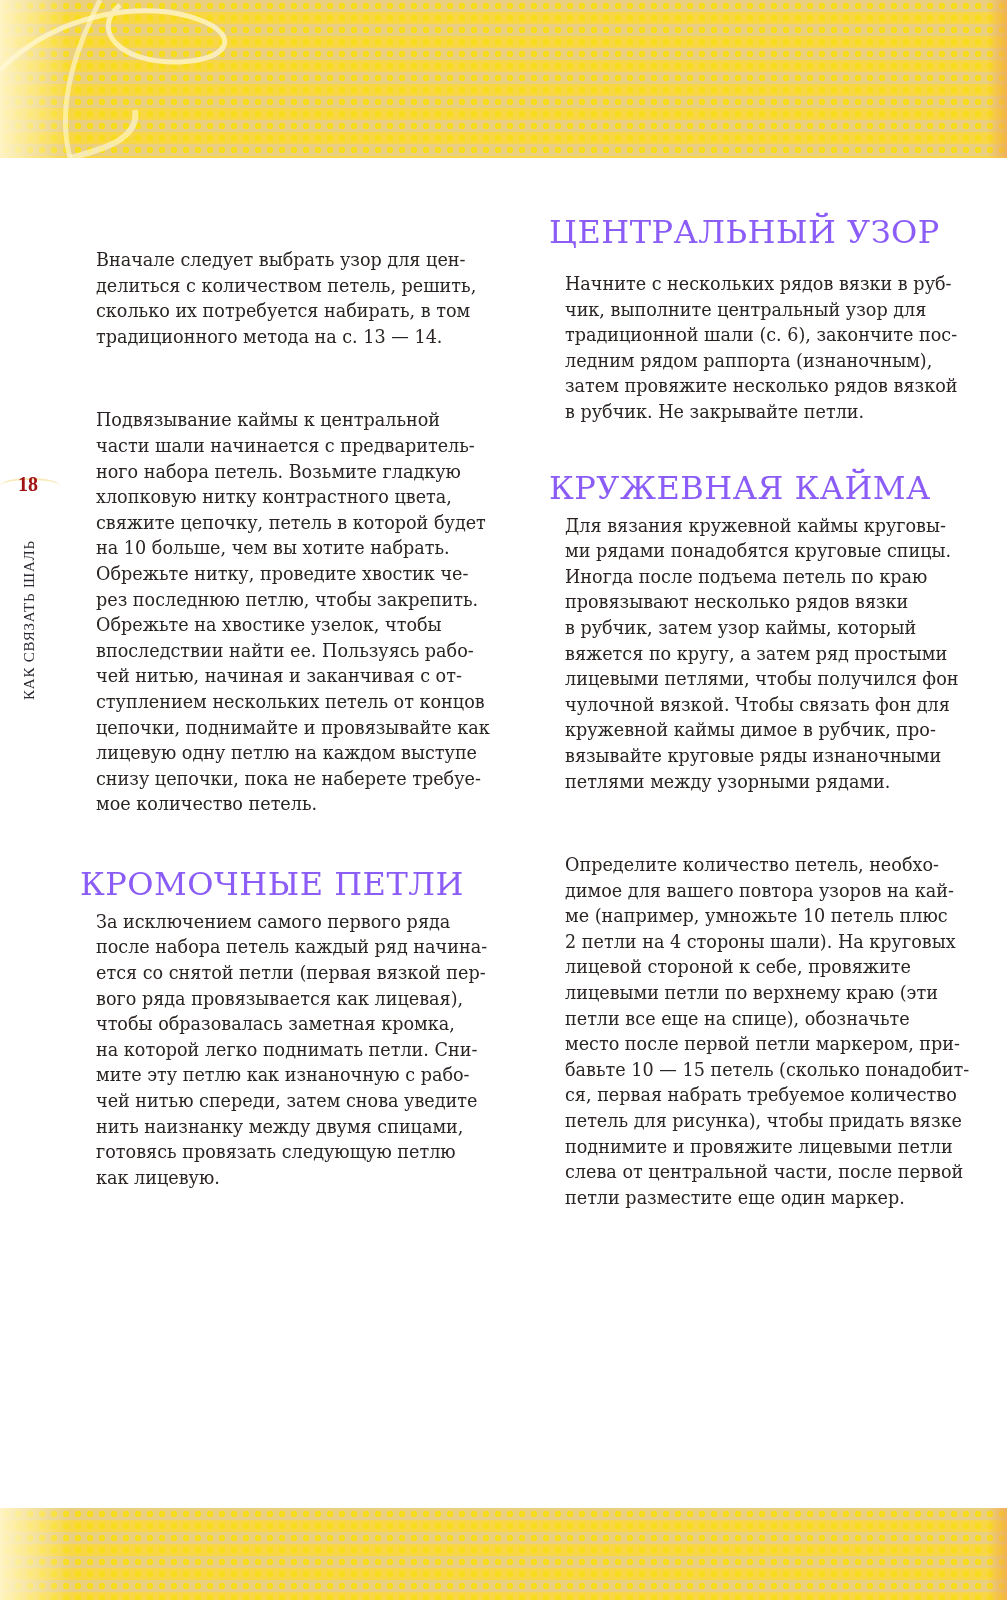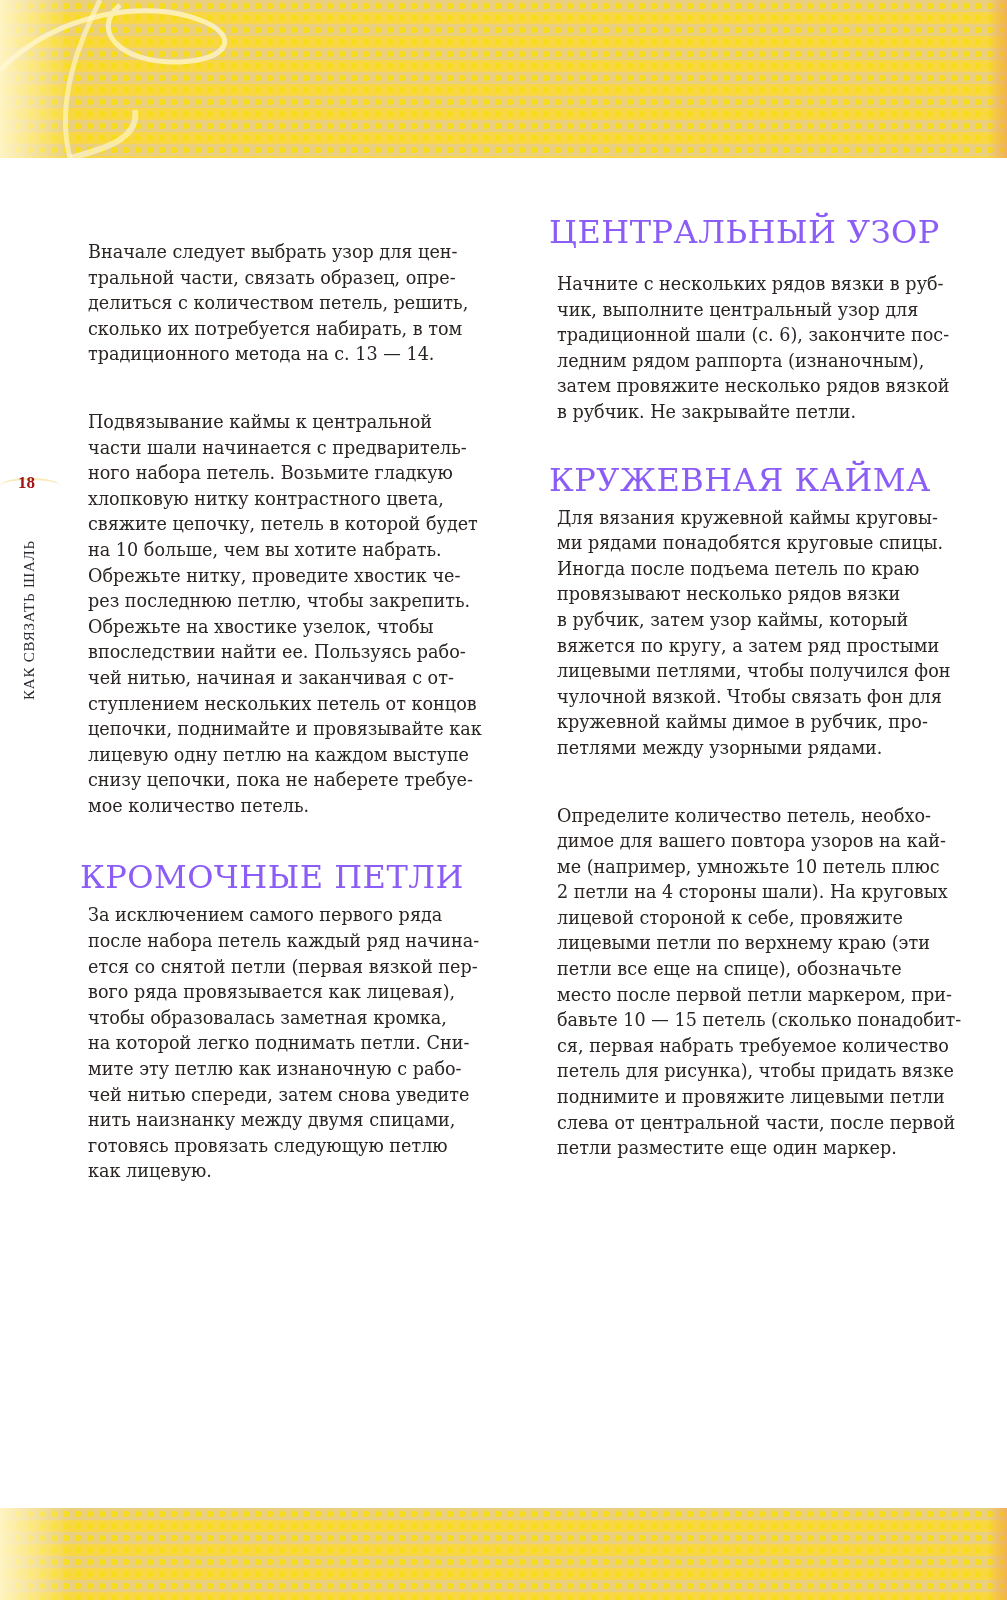--- a/index.html
+++ b/index.html
@@ -25,31 +25,31 @@
     content: ""; position: absolute; right: 0; top: 0; bottom: 0; width: 20px;
     background: linear-gradient(90deg, rgba(240,190,90,0), rgba(240,170,80,0.8));
   }
   .band-top { top: 0; height: 158px; }
   .band-bottom { top: 1508px; height: 92px; }
   .swirl { position: absolute; left: 0; top: 0; width: 300px; height: 158px; }
 
   .column { position: absolute; top: 232px; font-size: 17.6px; line-height: 25.6px; }
   .col-left { left: 80px; width: 420px; }
   .col-right { left: 549px; width: 420px; top: 212px; }
-  .para { margin: 8px; }
+  .para { margin: 16px; }
   .gap { height: 26px; }
   .heading {
     color: #8b5cf6; font-size: 32px; line-height: 40px; letter-spacing: 0.5px;
     margin: 0; font-weight: normal;
   }
   .line { display: block; white-space: nowrap; }
 
   .page-number {
     position: absolute; left: 18px; top: 473px;
-    color: #a11316; font-weight: bold; font-size: 17px;
+    color: #a11316; font-weight: bold; font-size: 20px;
     font-family: "Liberation Serif", serif;
   }
   .running-head {
     position: absolute; left: 21px; top: 700px;
     transform-origin: 0 0; transform: rotate(-90deg);
     font-size: 15px; letter-spacing: 0.8px; color: #2a2830; white-space: nowrap;
     font-family: "Liberation Serif", serif;
   }
   .page-curl {
     position: absolute; left: 0; top: 478px; width: 60px; height: 14px;
@@ -67,21 +67,20 @@
   </svg>
 </div>
 
 <div class="page-curl"></div>
 <div class="page-number">18</div>
 <div class="running-head">КАК СВЯЗАТЬ ШАЛЬ</div>
 
 <div class="column col-left">
   <p class="para">
     <span class="line">Вначале следует выбрать узор для цен-</span>
-    <span class="line">тральной части, связать образец, опре-</span>
     <span class="line">делиться с количеством петель, решить,</span>
     <span class="line">сколько их потребуется набирать, в том</span>
     <span class="line">традиционного метода на с. 13 — 14.</span>
   </p>
   <div class="gap"></div>
   <p class="para">
     <span class="line">Подвязывание каймы к центральной</span>
     <span class="line">части шали начинается с предваритель-</span>
     <span class="line">ного набора петель. Возьмите гладкую</span>
     <span class="line">хлопковую нитку контрастного цвета,</span>
@@ -130,20 +129,21 @@
   <p class="para" style="margin-top:6px">
     <span class="line">Для вязания кружевной каймы круговы-</span>
     <span class="line">ми рядами понадобятся круговые спицы.</span>
     <span class="line">Иногда после подъема петель по краю</span>
     <span class="line">провязывают несколько рядов вязки</span>
     <span class="line">в рубчик, затем узор каймы, который</span>
     <span class="line">вяжется по кругу, а затем ряд простыми</span>
     <span class="line">лицевыми петлями, чтобы получился фон</span>
     <span class="line">чулочной вязкой. Чтобы связать фон для</span>
     <span class="line">кружевной каймы димое в рубчик, про-</span>
+    <span class="line">вязывайте круговые ряды изнаночными</span>
     <span class="line">петлями между узорными рядами.</span>
   </p>
   <div class="gap"></div>
   <p class="para">
     <span class="line">Определите количество петель, необхо-</span>
     <span class="line">димое для вашего повтора узоров на кай-</span>
     <span class="line">ме (например, умножьте 10 петель плюс</span>
     <span class="line">2 петли на 4 стороны шали). На круговых</span>
     <span class="line">лицевой стороной к себе, провяжите</span>
     <span class="line">лицевыми петли по верхнему краю (эти</span>

